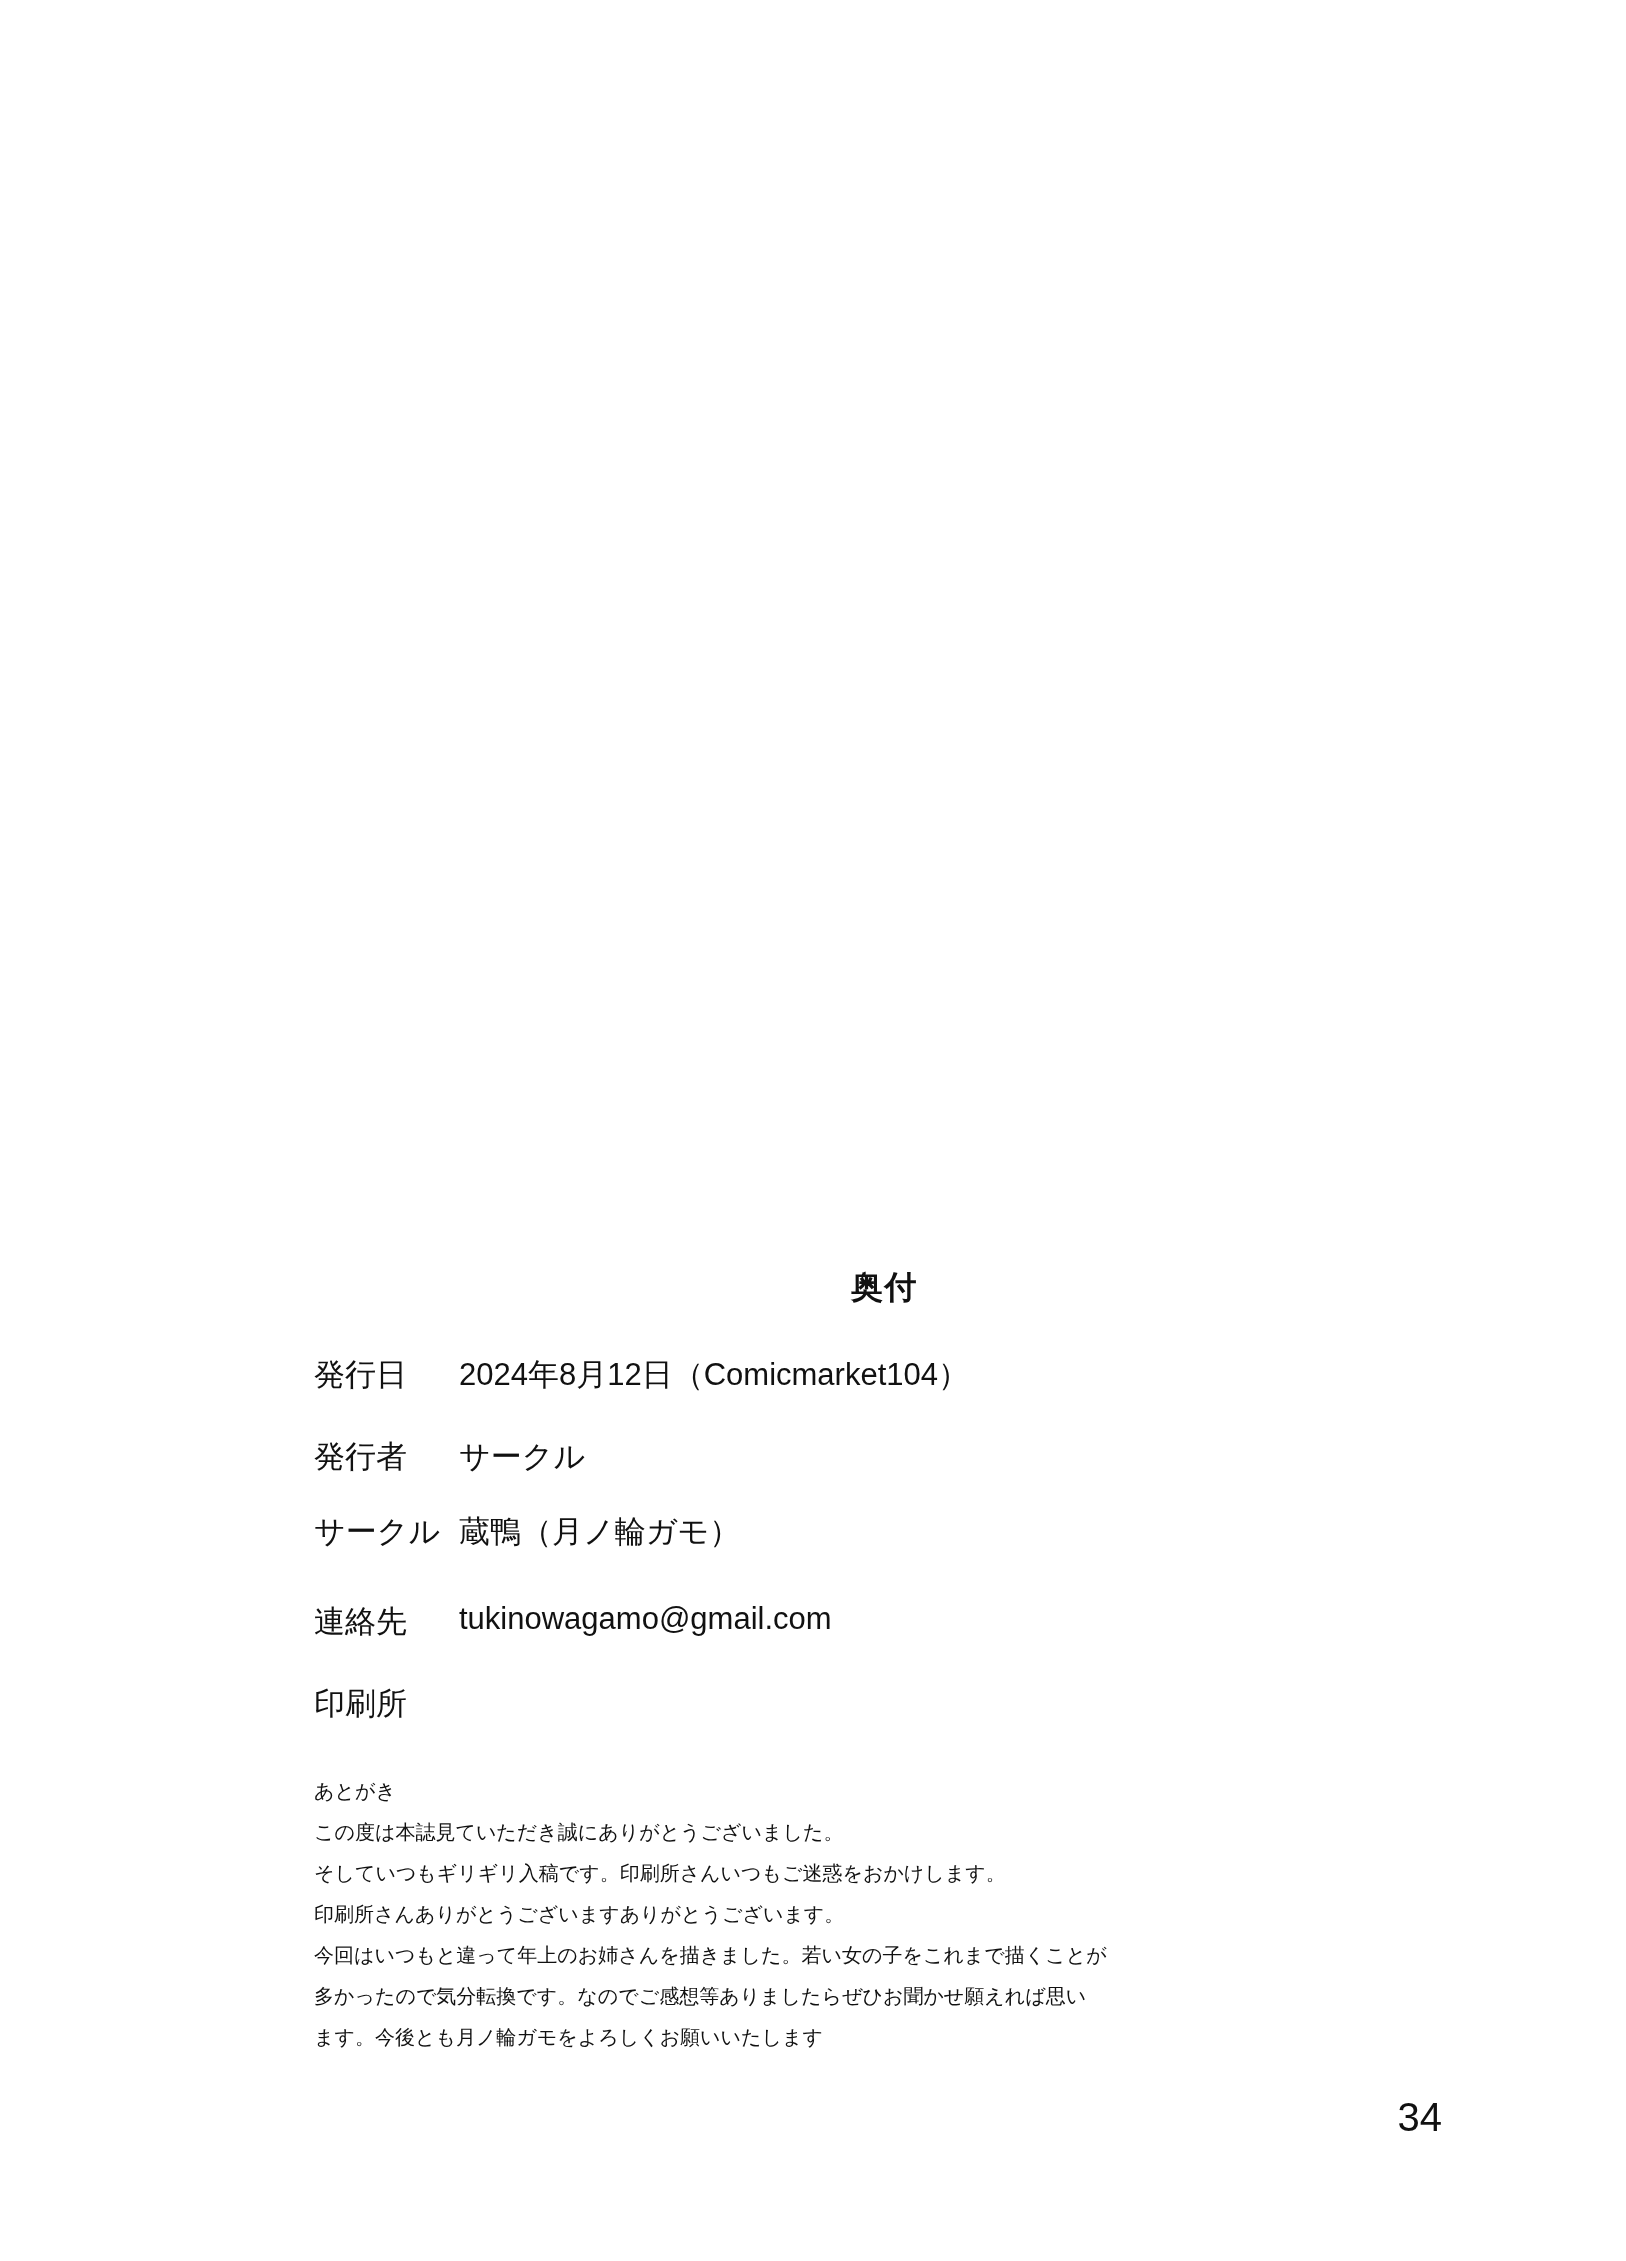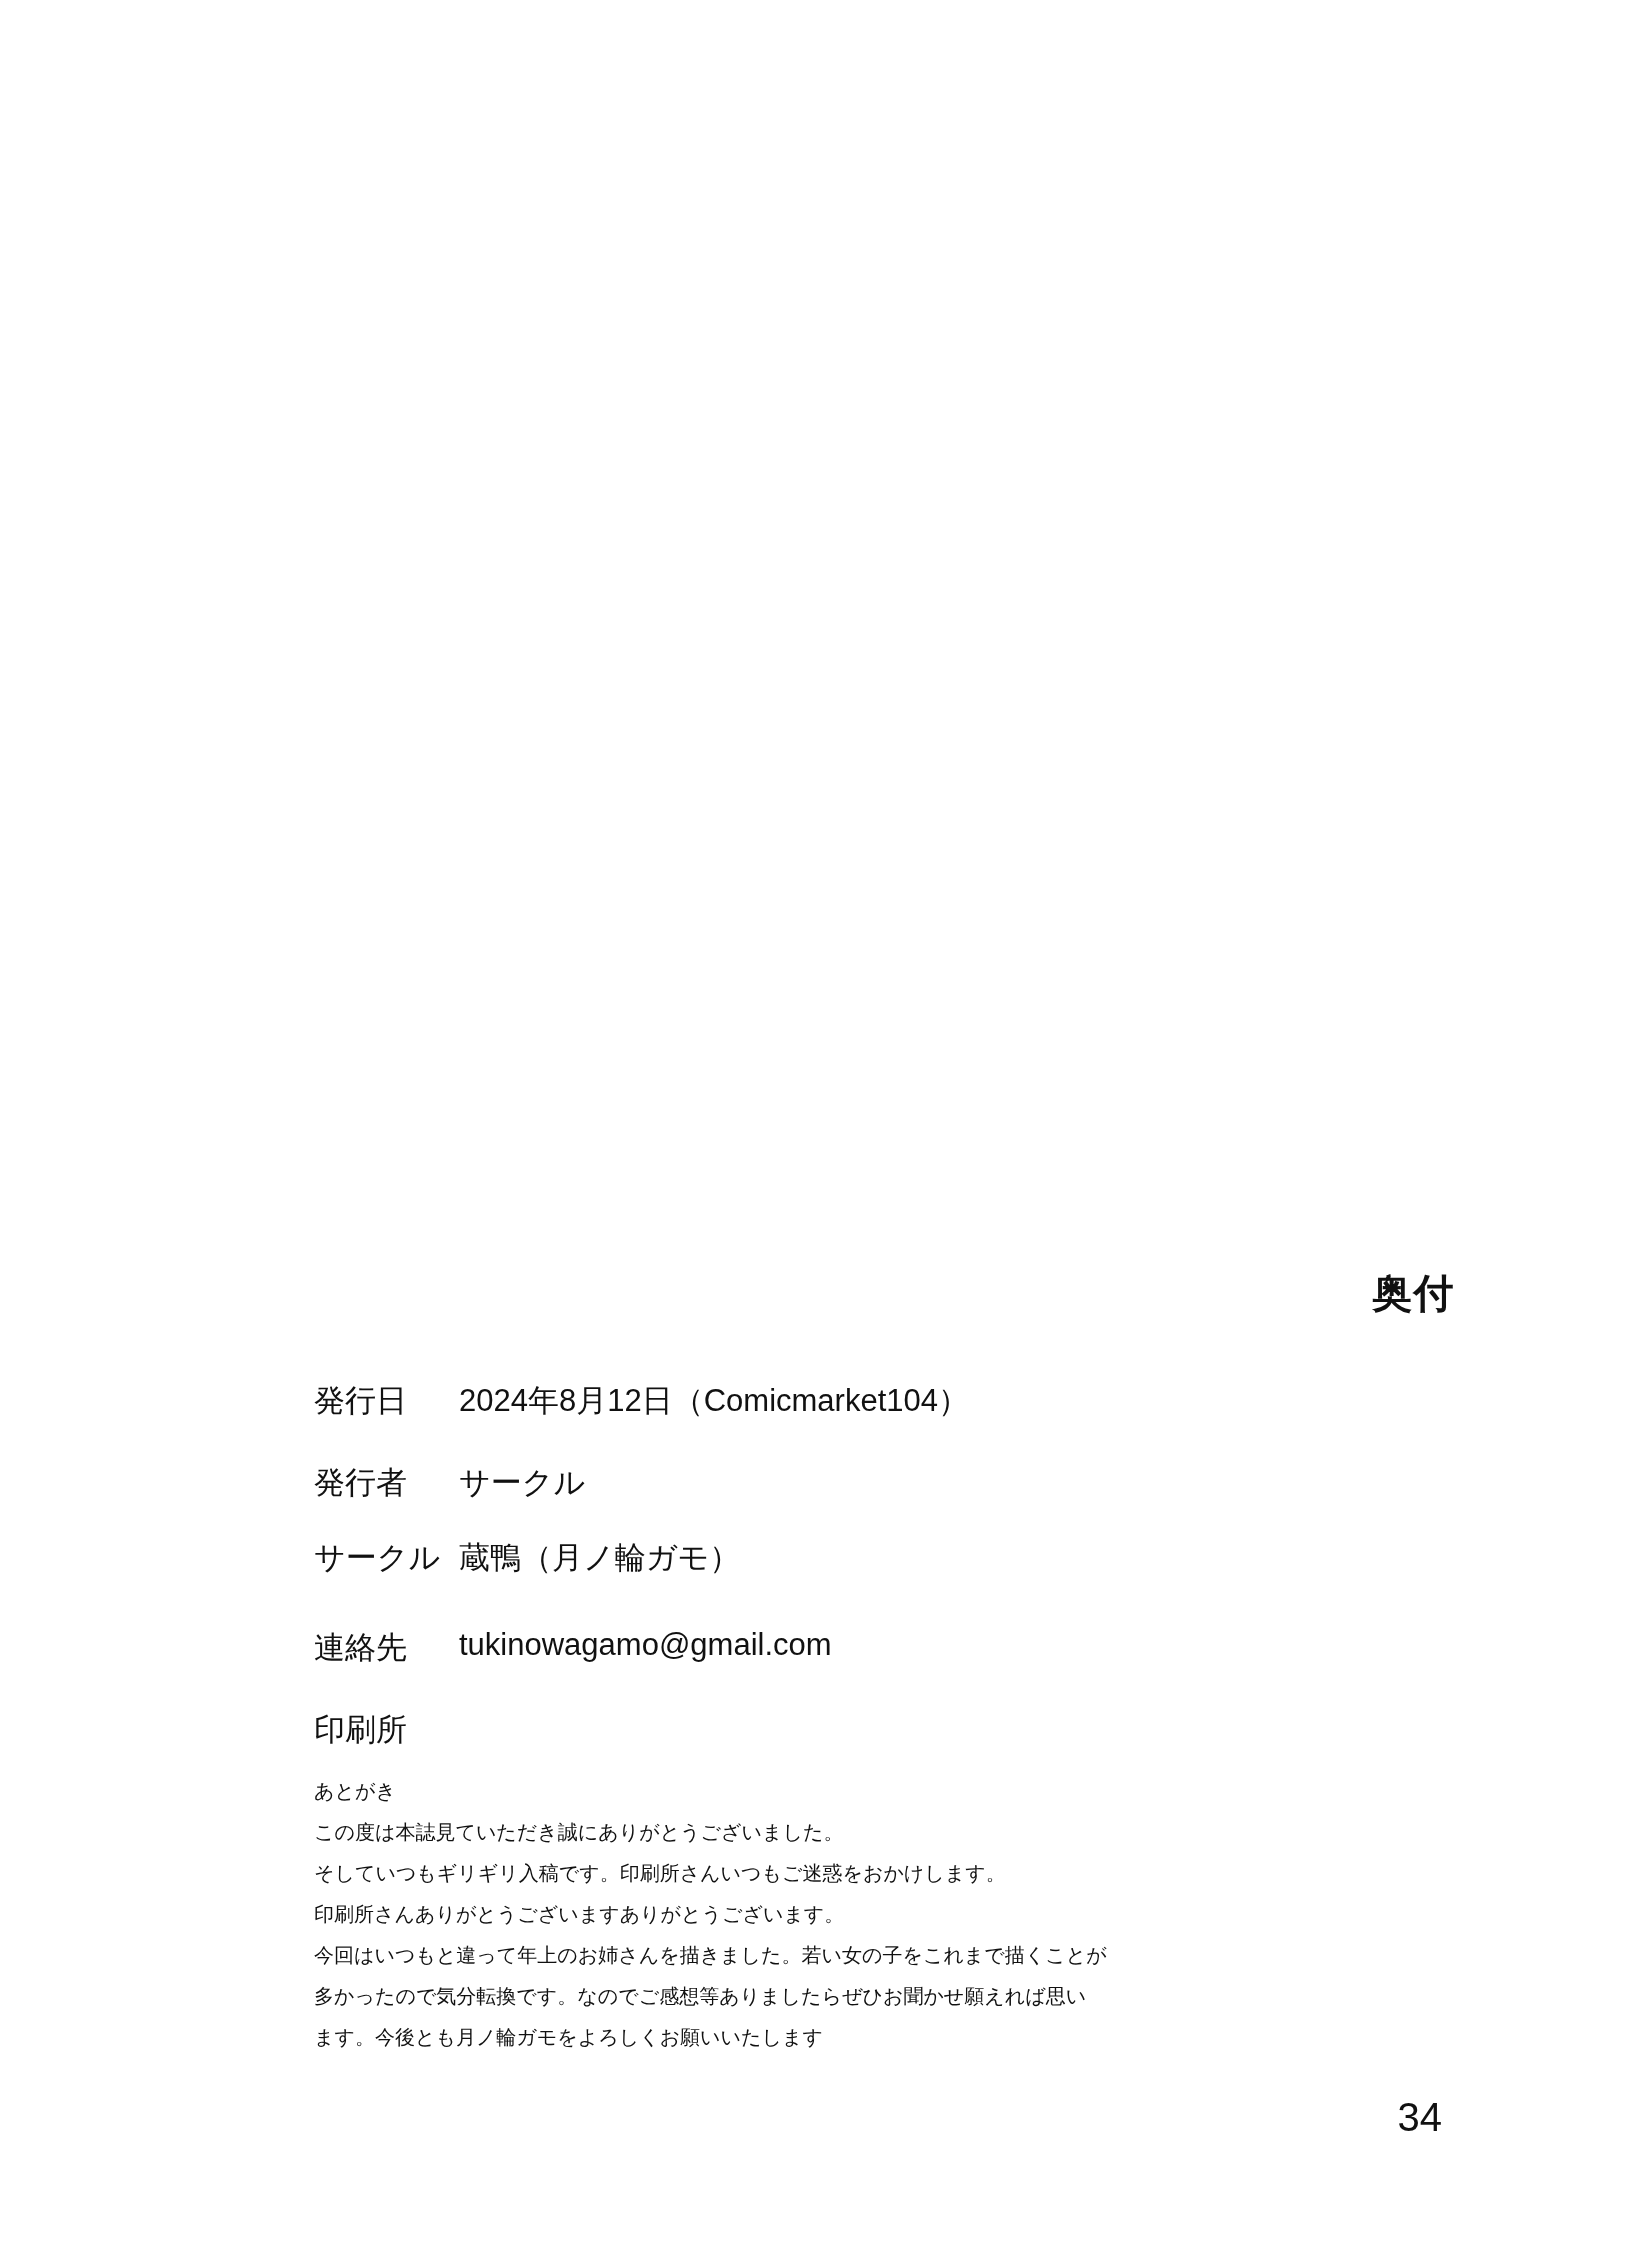--- a/index.html
+++ b/index.html
@@ -17,32 +17,31 @@
     color: #111111;
     font-weight: 500;
   }
   .content-col {
     position: absolute;
     left: 314px;
     width: 1141px;
   }
   .colophon-title {
     top: 1266px;
-    text-align: right;
-    font-size: 40px;
+    text-align: center;
+    font-size: 32px;
     font-weight: 600;
     letter-spacing: 1.4px;
     white-space: nowrap;
   }
   .info-row {
     display: flex;
     align-items: flex-start;
     font-size: 31px;
     white-space: nowrap;
-    margin-top: 26px;
   }
   .info-row .label {
     width: 145px;
     flex: 0 0 145px;
   }
   .info-row .value {
     flex: 1 1 auto;
   }
   .row-0 { top: 1354px; }
   .row-1 { top: 1436px; }

